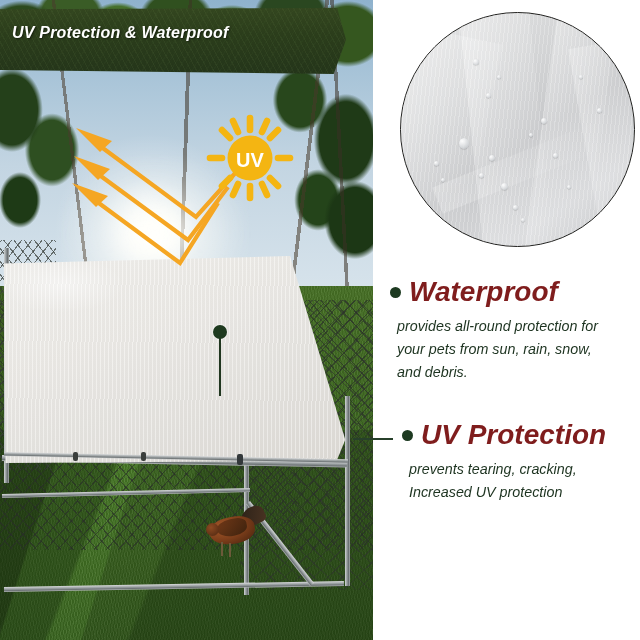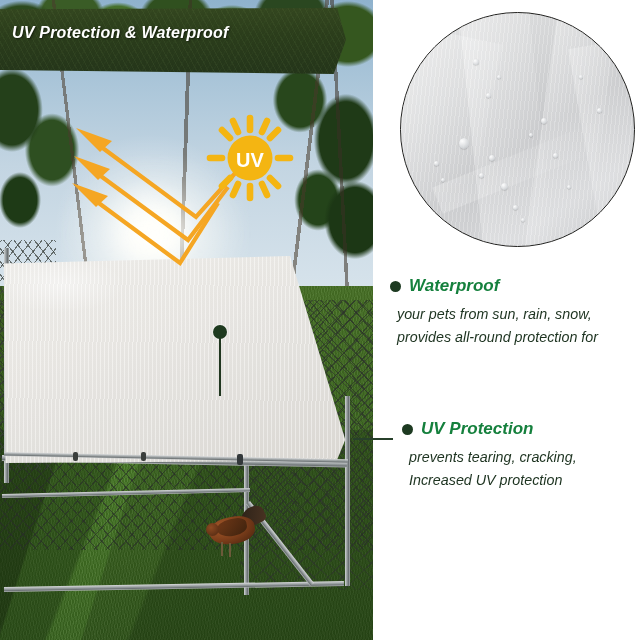--- a/index.html
+++ b/index.html
@@ -115,21 +115,21 @@
         border:1.6px solid #20201e;overflow:hidden;
         background:linear-gradient(146deg,#e9e9e9 0%, #d9dadb 30%, #c9cacc 55%, #dcdddf 78%, #cfd0d2 100%);}
   .swatch-fold{position:absolute;background:linear-gradient(100deg, rgba(255,255,255,.85), rgba(255,255,255,0));}
   .drop{position:absolute;border-radius:50%;
         background:radial-gradient(circle at 32% 28%, rgba(255,255,255,.95), rgba(215,218,221,.75) 60%, rgba(150,155,160,.55) 100%);
         box-shadow:0 .5px 1px rgba(0,0,0,.22);}
 
   .feature{position:absolute;left:0;width:267px;}
   .feat-head{display:flex;align-items:center;gap:8px;padding-left:17px;}
   .bullet{width:11px;height:11px;border-radius:50%;background:#1d3a21;flex:0 0 auto;}
-  .feat-title{color:#15803d;font-style:italic;font-weight:bold;font-size:17px;white-space:nowrap;}
+  .feat-title{color:#7f1d1d;font-style:italic;font-weight:bold;font-size:28px;white-space:nowrap;}
   .feat-body{padding-left:24px;margin-top:7px;color:#1d3320;font-style:italic;font-size:14.3px;
         line-height:23px;font-weight:500;}
   .feat-body div{white-space:nowrap;}
 
   #callout-line-uv{position:absolute;left:-20px;top:438px;width:40px;height:1.6px;background:#27402a;}
   #callout-dot-tarp{position:absolute;left:213px;top:325px;width:14px;height:14px;border-radius:50%;background:#1e3a1f;
         box-shadow:0 0 0 1px rgba(255,255,255,.35);}
   #callout-stem-tarp{position:absolute;left:219px;top:338px;width:1.8px;height:58px;background:#20361f;}
 </style>
 </head>
@@ -241,22 +241,23 @@
       <div class="drop" style="left:196px;top:95px;width:5px;height:5px;"></div>
       <div class="drop" style="left:178px;top:62px;width:4px;height:4px;"></div>
     </div>
 
     <div class="feature" style="top:276px;">
       <div class="feat-head">
         <span class="bullet"></span>
         <span class="feat-title">Waterproof</span>
       </div>
       <div class="feat-body">
+        <div>provides all-round protection for</div>
         <div>your pets from sun, rain, snow,</div>
-        <div>provides all-round protection for</div>
+        <div> and debris.</div>
       </div>
     </div>
 
     <div class="feature" style="top:419px;padding-left:12px;">
       <div class="feat-head">
         <span class="bullet"></span>
         <span class="feat-title">UV Protection</span>
       </div>
       <div class="feat-body">
         <div>prevents tearing, cracking,</div>

